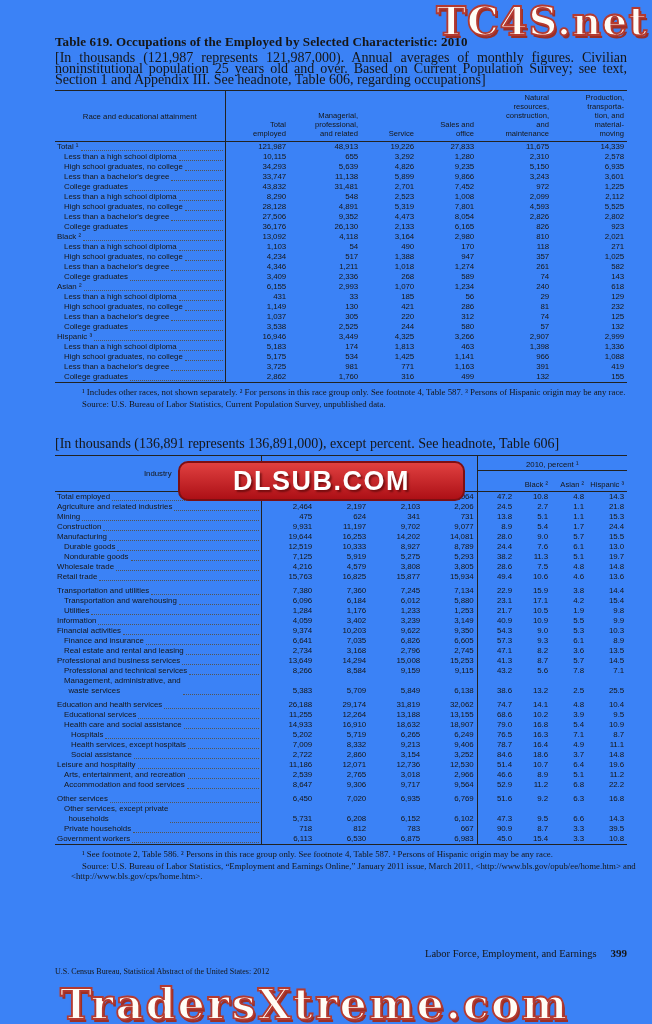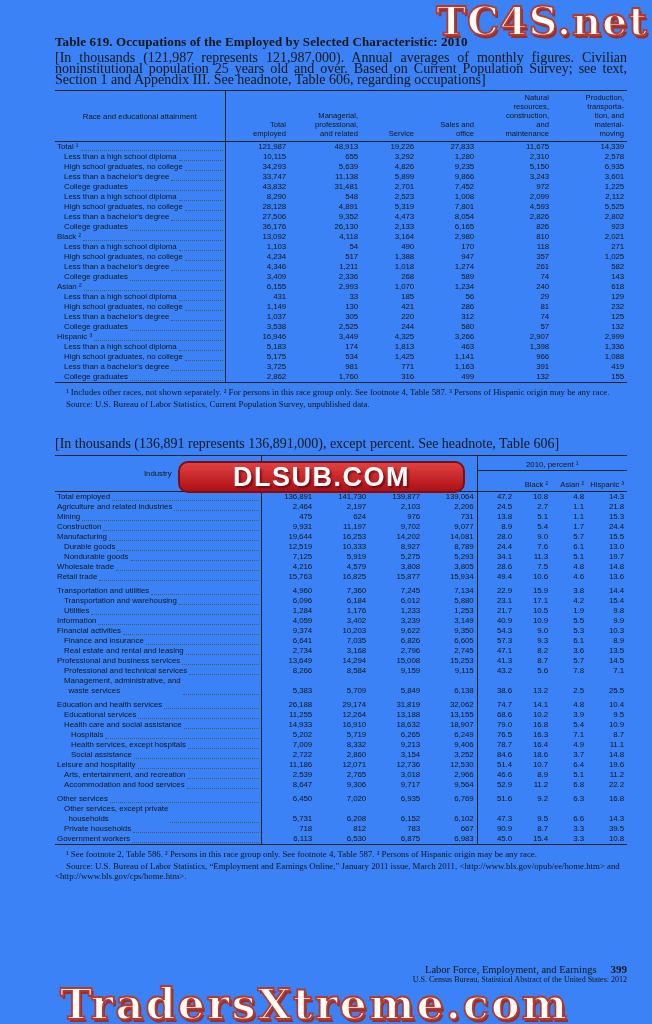--- a/index.html
+++ b/index.html
@@ -27,36 +27,36 @@
   .psep{border-left:1px solid #222}
   tbody td{font-family:"Liberation Sans",sans-serif;font-size:7.9px;line-height:10px;vertical-align:bottom}
   td.num{text-align:right;padding-right:3px;letter-spacing:-.1px}
   .stubflex{display:flex;align-items:flex-end;padding-left:2px}
   .i1{padding-left:9px}.i2{padding-left:16px}
   .lbl{white-space:pre-line}
   .leader{flex:1;min-width:3px;height:0;border-bottom:1px dotted #555;margin:0 2px 1.5px 2px}
   tr.bold{font-weight:bold}
   tr.gap td{padding-top:4px}
 
-  .fn{font-size:8.8px;line-height:10px;margin:2px 0 0;text-indent:11px;width:572px}
+  .fn{font-size:8.8px;line-height:10px;margin:2px 16px 0;text-indent:11px;width:572px}
   .fn.first{margin-top:4px}
 
   .sec620{margin-top:30px;position:relative}
 
-  .pagefoot{position:absolute;left:55px;right:25px;bottom:40px}
+  .pagefoot{position:absolute;left:55px;right:25px;bottom:48px}
   .runhead{text-align:right;font-size:10.5px}
   .pg{font-weight:bold;margin-left:14px;font-size:11px}
-  .censusline{font-size:8px;margin-top:0;text-align:right}
+  .censusline{font-size:8px;margin-top:8px;text-align:left}
 
   
   .wm-top{position:absolute;top:-3px;right:4px;z-index:9;
           font-family:"DejaVu Serif",serif;font-weight:bold;font-size:40px;letter-spacing:1px;
           color:#fffdf6;-webkit-text-stroke:1.8px #b43a30;
           text-shadow:2px 3px 0 #9c2f26,0 0 2px #c8564c}
-  .wm-mid{position:absolute;top:22px;left:123px;width:287px;height:32px;z-index:9;
+  .wm-mid{position:absolute;top:22px;left:123px;width:287px;height:40px;z-index:9;
           background:linear-gradient(#e04040,#ad1016);border:2px solid #7d0f13;border-radius:10px;
           display:flex;align-items:center;justify-content:center;
           font-family:"Liberation Sans",sans-serif;font-weight:bold;font-size:27px;letter-spacing:1.5px;
           color:#fff;text-shadow:2px 2px 2px rgba(60,0,0,.55)}
   .wm-bottom{position:absolute;left:60px;bottom:-5px;z-index:9;
           font-family:"DejaVu Serif",serif;font-weight:bold;font-size:43px;letter-spacing:2px;
           color:#fffdf6;-webkit-text-stroke:1.8px #b43a30;
           text-shadow:2px 3px 0 #9c2f26,0 0 2px #c8564c}
 </style>
 </head>
@@ -511,21 +511,21 @@
           </tr>
           <tr>
             <td class="stub">
               <div class="stubflex i0">
                 <span class="lbl">Mining</span>
                 <span class="leader"></span>
               </div>
             </td>
             <td class="num">475</td>
             <td class="num">624</td>
-            <td class="num">976</td>
+            <td class="num">341</td>
             <td class="num">731</td>
             <td class="num psep">13.8</td>
             <td class="num">5.1</td>
             <td class="num">1.1</td>
             <td class="num">15.3</td>
           </tr>
           <tr>
             <td class="stub">
               <div class="stubflex i0">
                 <span class="lbl">Construction</span>
@@ -577,21 +577,21 @@
             <td class="stub">
               <div class="stubflex i1">
                 <span class="lbl">Nondurable goods</span>
                 <span class="leader"></span>
               </div>
             </td>
             <td class="num">7,125</td>
             <td class="num">5,919</td>
             <td class="num">5,275</td>
             <td class="num">5,293</td>
-            <td class="num psep">34.1</td>
+            <td class="num psep">38.2</td>
             <td class="num">11.3</td>
             <td class="num">5.1</td>
             <td class="num">19.7</td>
           </tr>
           <tr>
             <td class="stub">
               <div class="stubflex i0">
                 <span class="lbl">Wholesale trade</span>
                 <span class="leader"></span>
               </div>
@@ -621,21 +621,21 @@
             <td class="num">4.6</td>
             <td class="num">13.6</td>
           </tr>
           <tr class="gap">
             <td class="stub">
               <div class="stubflex i0">
                 <span class="lbl">Transportation and utilities</span>
                 <span class="leader"></span>
               </div>
             </td>
-            <td class="num">4,960</td>
+            <td class="num">7,380</td>
             <td class="num">7,360</td>
             <td class="num">7,245</td>
             <td class="num">7,134</td>
             <td class="num psep">22.9</td>
             <td class="num">15.9</td>
             <td class="num">3.8</td>
             <td class="num">14.4</td>
           </tr>
           <tr>
             <td class="stub">

